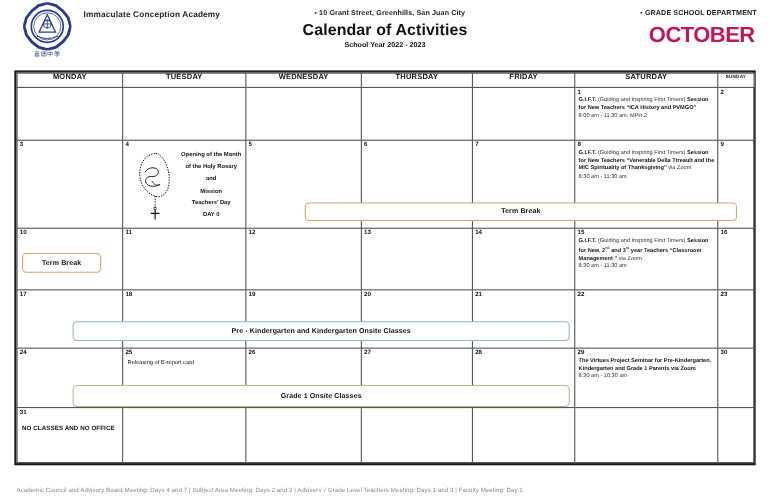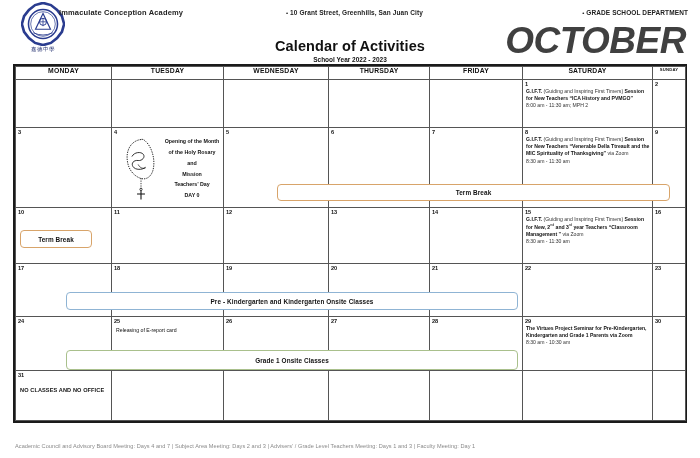--- a/index.html
+++ b/index.html
@@ -35,25 +35,26 @@
   .seal-cn {
     font-size: 5.5px;
     color: #1d2a6b;
     letter-spacing: 0.5px;
     margin-top: 0px;
     font-family: "DejaVu Sans", sans-serif;
     white-space: nowrap;
   }
   .school-name {
     position: absolute;
-    left: 59px; top: 8px;
+    left: 48px; top: 8px;
     font-size: 7.5px;
     font-weight: 600;
     color: #222;
     letter-spacing: 0.15px;
+    padding-left: 28px;
   }
   .address {
     position: absolute;
     left: 286px; top: 9px;
     font-size: 6.5px;
     font-weight: 600;
     color: #222;
     letter-spacing: 0.1px;
   }
   .dept {
@@ -71,46 +72,44 @@
     left: 0; right: 0; top: 20px;
     text-align: center;
     width: 700px;
   }
   .cal-title {
     font-size: 14.5px;
     font-weight: 600;
     color: #111;
     line-height: 1.15;
     letter-spacing: 0.1px;
-    margin-top: 18px;
   }
   .cal-sub {
     font-size: 9.5px;
     font-weight: 600;
     color: #111;
     line-height: 1.3;
     margin-top: 1px;
   }
   .cal-sy {
     font-size: 6.5px;
     font-weight: 600;
     color: #111;
     line-height: 1.3;
     margin-top: 1px;
   }
   .month {
     position: absolute;
     right: 14px; top: 22px;
-    font-size: 37px;
+    font-size: 20px;
     font-weight: 800;
     letter-spacing: -0.5px;
-    color: #404040;
+    color: #be185d;
     line-height: 1;
     font-family: "Liberation Sans", sans-serif;
-    font-style: italic;
   }
 
   
   .grid-outer {
     position: absolute;
     left: 13px; top: 64px;
     width: 674px;
     border: 2px solid #1a1a1a;
   }
   table.cal {

